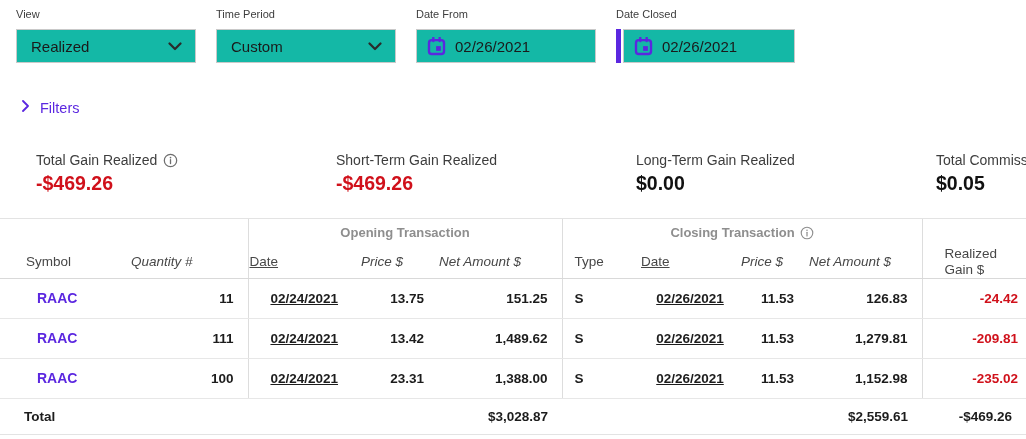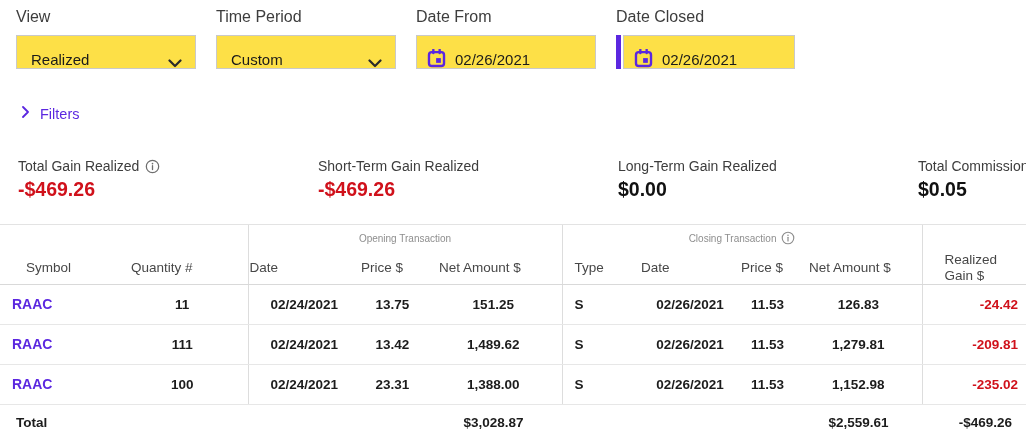--- a/index.html
+++ b/index.html
@@ -7,80 +7,80 @@
   body {
     width:1026px; height:439px; overflow:hidden;
     background:#ffffff; color:#1a1a1a;
     font-family:"Liberation Sans", sans-serif;
     -webkit-font-smoothing:antialiased;
   }
 
   
   .filter-bar { display:flex; padding:8px 0 0 16px; }
   .fgroup { margin-right:20px; }
-  .flabel { font-size:16px; color:#3d3d3d; margin-bottom:9px; }
+  .flabel { font-size:11px; color:#3d3d3d; margin-bottom:9px; }
   .control {
-    height:34px; border:1px solid #c9c9c9; background:#fde047;
-    display:flex; align-items:flex-end; cursor:pointer;
+    height:34px; border:1px solid #c9c9c9; background:#14b8a6;
+    display:flex; align-items:center; cursor:pointer;
   }
   .select { width:180px; padding:0 13px 0 14px; justify-content:space-between; }
   .ctrl-val { font-size:15px; color:#1a1a1a; }
   .datebox { width:180px; padding:0 10px; }
   .datebox .ctrl-val { margin-left:9px; }
   .dc-wrap { display:flex; }
   .accent-bar { width:5px; height:34px; background:#5b27e0; margin-right:2px; }
   .dc-wrap .datebox { width:172px; }
 
   
   .filters-link {
     display:flex; align-items:flex-start; margin:37px 0 0 22px;
     color:#5b27e0; font-size:14.5px; cursor:pointer; width:max-content;
   }
   .filters-link svg { margin-right:11px; }
 
   
-  .summary { display:flex; margin-top:36px; padding-left:18px; width:1026px; }
+  .summary { display:flex; margin-top:36px; padding-left:36px; width:1026px; }
   .sum-item { flex:0 0 300px; width:300px; }
   .sum-label { font-size:14px; color:#3d3d3d; display:flex; align-items:center; white-space:nowrap; }
   .sum-label svg { margin-left:6px; flex:0 0 auto; }
   .sum-value { margin-top:4px; font-size:19.5px; font-weight:700; color:#111; }
   .sum-value.neg { color:#d0111b; }
 
   
   table.gains { border-collapse:collapse; table-layout:fixed; width:1026px; margin-top:23px; }
   th, td { margin:0; }
   .group-row th {
-    height:27px; font-weight:400; font-size:10px; color:#8e8e8e;
+    height:27px; font-weight:700; font-size:13px; color:#8e8e8e;
     text-align:center; vertical-align:middle; border-top:1px solid #e3e3e3;
   }
-  .gwrap { display:inline-flex; align-items:center; gap:5px; }
+  .gwrap { display:inline-flex; align-items:flex-end; gap:5px; }
   .head-row th {
     height:32px; font-weight:400; font-size:13.5px; color:#474747;
     vertical-align:middle; border-bottom:1px solid #d9d9d9; text-align:left;
   }
   tbody td {
     height:40px; font-size:13.5px; font-weight:600; color:#1c1c1c;
     vertical-align:middle; border-bottom:1px solid #e7e7e7;
   }
   .divider { border-left:1px solid #dddddd; }
   .sym-h { padding-left:26px; }
-  .sym-cell { padding-left:12px; }
+  .sym-cell { padding-left:37px; }
   .sym-link { color:#5b27e0; font-weight:700; font-size:14px; cursor:pointer; }
-  .num { text-align:center; padding-right:14px; }
-  th.num { padding-right:16px; }
-  .center { text-align:center; }
+  .num { text-align:right; padding-right:14px; }
+  th.num { padding-right:16px;font-style:italic; }
+  .center { text-align:center;text-decoration:underline; }
   .type-h { padding-left:12px; }
   .type-cell { padding-left:12px; font-weight:700; }
   .gain-h { text-align:center; line-height:16px; padding:0 22px; }
   .gain-cell { text-align:right; padding-right:8px; color:#d0111b; font-weight:700; }
   .total-row td {
     height:36px; border-bottom:1px solid #e3e3e3; font-size:13.5px;
     font-weight:700; vertical-align:middle; color:#1c1c1c;
   }
-  .t-label { padding-left:16px; font-size:14px; }
+  .t-label { padding-left:24px; font-size:14px; }
 </style>
 </head>
 <body>
 
 <div class="filter-bar">
 
   <div class="fgroup">
     <div class="flabel">View</div>
     <div class="control select">
       <span class="ctrl-val">Realized</span>

